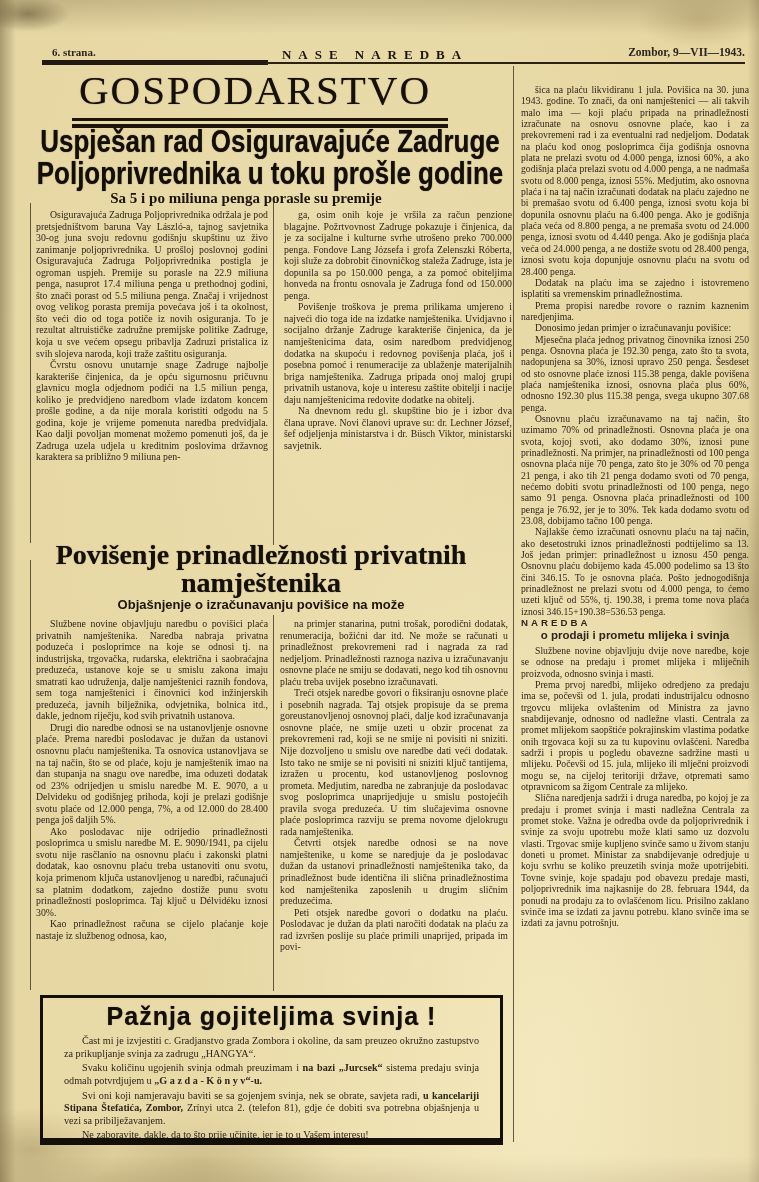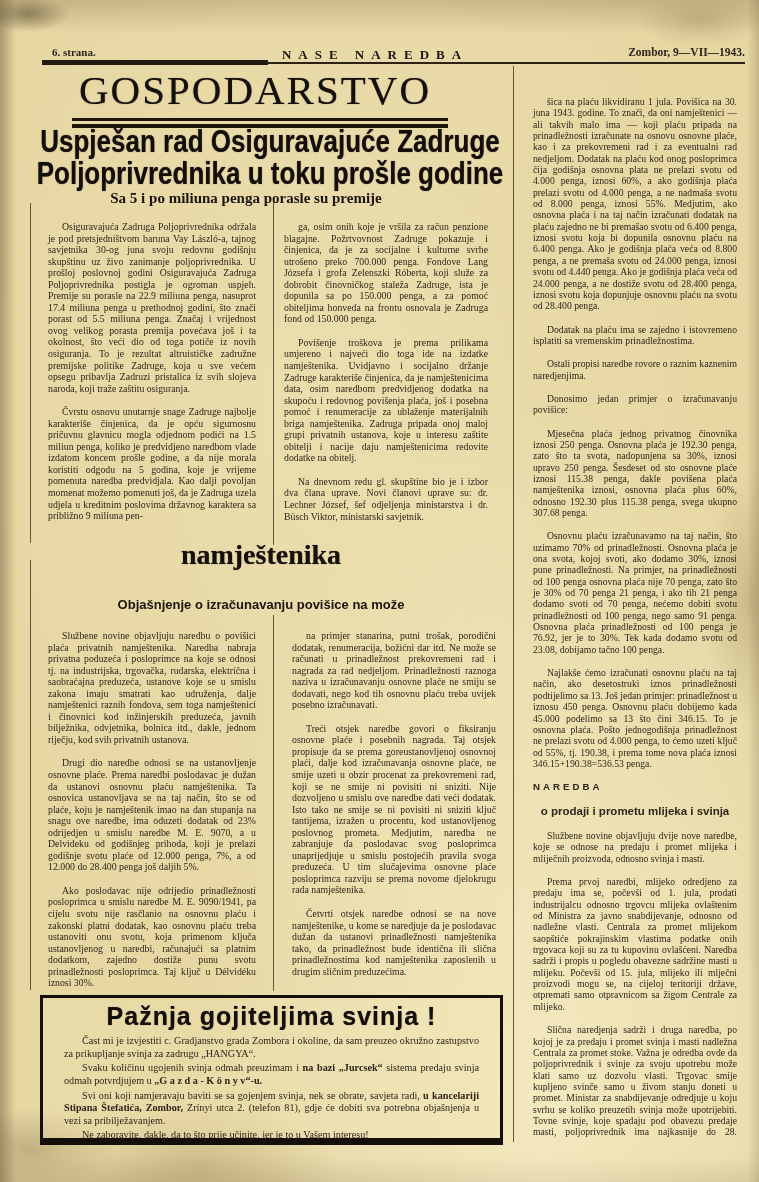--- a/index.html
+++ b/index.html
@@ -46,23 +46,23 @@
   .subhead1 { left:36px; top:190px; width:420px; text-align:center; font-size:15px; font-weight:bold; color:#1b140c; }
 
   .headline2 { left:30px; top:541px; width:462px; text-align:center; font-weight:bold;
           font-size:28px; line-height:1.0; color:#16100a; text-shadow:0 0 1px rgba(22,16,10,0.6); }
   .headline2 span { display:block; }
   .subhead2 { left:30px; top:597px; width:462px; text-align:center;
           font-family:"Liberation Sans", sans-serif; font-weight:bold; font-size:13px; color:#1b140c; }
 
   
   .bodycol { overflow:hidden; }
-  .bodycol p { margin:12px; text-indent:14px; text-align:justify; font-size:9.8px; line-height:1.18; color:#2e261b; }
+  .bodycol p { margin:0; text-indent:14px; text-align:justify; font-size:9.8px; line-height:1.18; color:#2e261b; }
   .a1c1 { left:36px;  top:209px; width:232px; height:333px; }
-  .a1c2 { left:272px; top:209px; width:228px; height:333px; }
+  .a1c2 { left:284px; top:209px; width:228px; height:333px; }
   .a2c1 { left:36px;  top:618px; width:232px; height:372px; }
   .a2c2 { left:280px; top:618px; width:228px; height:372px; }
   .col3 { left:521px; top:84px;  width:228px; height:1054px; }
   .col3 p { font-size:9.7px; line-height:1.17; }
 
   .naredba-title { text-align:center; font-family:"Liberation Sans", sans-serif; font-weight:800;
           font-size:23px; letter-spacing:3px; margin:8px 0 0; color:#140f09; text-indent:0 !important; }
   .naredba-sub { text-align:center !important; font-family:"Liberation Sans", sans-serif; font-weight:bold;
           font-size:11.5px !important; margin:0 0 3px !important; text-indent:0 !important; color:#1b140c; }
 
@@ -110,41 +110,42 @@
       <p>Na dnevnom redu gl. skupštine bio je i izbor dva člana uprave. Novi članovi uprave su: dr. Lechner József, šef odjeljenja ministarstva i dr. Büsch Viktor, ministarski savjetnik.</p>
     </div>
 
   <div class="layer vr vr-l1"></div>
   <div class="layer vr vr-m1"></div>
   <div class="layer vr vr-l2"></div>
   <div class="layer vr vr-m2"></div>
   <div class="layer vr vr-c3"></div>
 
   <div class="layer headline2">
+    <span>Povišenje prinadležnosti privatnih</span>
     <span>namještenika</span>
   </div>
   <div class="layer subhead2">Objašnjenje o izračunavanju povišice na može</div>
   <div class="layer bodycol a2c1">
       <p>Službene novine objavljuju naredbu o povišici plaća privatnih namještenika. Naredba nabraja privatna poduzeća i posloprimce na koje se odnosi tj. na industrijska, trgovačka, rudarska, električna i saobraćajna preduzeća, ustanove koje se u smislu zakona imaju smatrati kao udruženja, dalje namještenici raznih fondova, sem toga namještenici i činovnici kod inžinjerskih preduzeća, javnih bilježnika, odvjetnika, bolnica itd., dakle, jednom riječju, kod svih privatnih ustanova.</p>
       <p>Drugi dio naredbe odnosi se na ustanovljenje osnovne plaće. Prema naredbi poslodavac je dužan da ustanovi osnovnu plaću namještenika. Ta osnovica ustanovljava se na taj način, što se od plaće, koju je namještenik imao na dan stupanja na snagu ove naredbe, ima oduzeti dodatak od 23% odrijedjen u smislu naredbe M. E. 9070, a u Delvideku od godišnjeg prihoda, koji je prelazi godišnje svotu plaće od 12.000 penga, 7%, a od 12.000 do 28.400 penga još daljih 5%.</p>
       <p>Ako poslodavac nije odrijedio prinadležnosti posloprimca u smislu naredbe M. E. 9090/1941, pa cijelu svotu nije rasčlanio na osnovnu plaću i zakonski platni dodatak, kao osnovnu plaću treba ustanoviti onu svotu, koja primenom ključa ustanovljenog u naredbi, računajući sa platnim dodatkom, zajedno dostiže punu svotu prinadležnosti posloprimca. Taj ključ u Délvidéku iznosi 30%.</p>
       <p>Kao prinadležnost računa se cijelo plaćanje koje nastaje iz službenog odnosa, kao,</p>
     </div>
   <div class="layer bodycol a2c2">
       <p>na primjer stanarina, putni trošak, porodični dodatak, renumeracija, božićni dar itd. Ne može se računati u prinadležnost prekovremeni rad i nagrada za rad nedjeljom. Prinadležnosti raznoga naziva u izračunavanju osnovne plaće ne smiju se dodavati, nego kod tih osnovnu plaću treba uvijek posebno izračunavati.</p>
       <p>Treći otsjek naredbe govori o fiksiranju osnovne plaće i posebnih nagrada. Taj otsjek propisuje da se prema goreustanovljenoj osnovnoj plaći, dalje kod izračunavanja osnovne plaće, ne smije uzeti u obzir procenat za prekovremeni rad, koji se ne smije ni povisiti ni sniziti. Nije dozvoljeno u smislu ove naredbe dati veći dodatak. Isto tako ne smije se ni povisiti ni sniziti ključ tantijema, izražen u procentu, kod ustanovljenog poslovnog prometa. Medjutim, naredba ne zabranjuje da poslodavac svog posloprimca unaprijedjuje u smislu postojećih pravila svoga preduzeća. U tim slučajevima osnovne plaće posloprimca razviju se prema novome djelokrugu rada namještenika.</p>
       <p>Četvrti otsjek naredbe odnosi se na nove namještenike, u kome se naredjuje da je poslodavac dužan da ustanovi prinadležnosti namještenika tako, da prinadležnost bude identična ili slična prinadležnostima kod namještenika zaposlenih u drugim sličnim preduzećima.</p>
       <p>Peti otsjek naredbe govori o dodatku na plaću. Poslodavac je dužan da plati naročiti dodatak na plaću za rad izvršen poslije su plaće primili unaprijed, pripada im povi-</p>
     </div>
 
   <div class="layer bodycol col3">
     <div>
         <p>šica na plaću likvidiranu 1 jula. Povišica na 30. juna 1943. godine. To znači, da oni namještenici — ali takvih malo ima — koji plaću pripada na prinadležnosti izračunate na osnovu osnovne plaće, kao i za prekovremeni rad i za eventualni rad nedjeljom. Dodatak na plaću kod onog posloprimca čija godišnja osnovna plata ne prelazi svotu od 4.000 penga, iznosi 60%, a ako godišnja plaća prelazi svotu od 4.000 penga, a ne nadmaša svotu od 8.000 penga, iznosi 55%. Medjutim, ako osnovna plaća i na taj način izračunati dodatak na plaću zajedno ne bi premašao svotu od 6.400 penga, iznosi svotu koja bi dopunila osnovnu plaću na 6.400 penga. Ako je godišnja plaća veća od 8.800 penga, a ne premaša svotu od 24.000 penga, iznosi svotu od 4.440 penga. Ako je godišnja plaća veća od 24.000 penga, a ne dostiže svotu od 28.400 penga, iznosi svotu koja dopunjuje osnovnu plaću na svotu od 28.400 penga.</p>
         <p>Dodatak na plaću ima se zajedno i istovremeno isplatiti sa vremenskim prinadležnostima.</p>
-        <p>Ostali propisi naredbe rovore o raznim kaznenim naredjenjima.</p>
+        <p>Prema propisi naredbe rovore o raznim kaznenim naredjenjima.</p>
         <p>Donosimo jedan primjer o izračunavanju povišice:</p>
         <p>Mjesečna plaća jednog privatnog činovnika iznosi 250 penga. Osnovna plaća je 192.30 penga, zato što ta svota, nadopunjena sa 30%, iznosi upravo 250 penga. Šesdeset od sto osnovne plaće iznosi 115.38 penga, dakle povišena plaća namještenika iznosi, osnovna plaća plus 60%, odnosno 192.30 plus 115.38 penga, svega ukupno 307.68 penga.</p>
         <p>Osnovnu plaću izračunavamo na taj način, što uzimamo 70% od prinadležnosti. Osnovna plaća je ona svota, kojoj svoti, ako dodamo 30%, iznosi pune prinadležnosti. Na primjer, na prinadležnosti od 100 penga osnovna plaća nije 70 penga, zato što je 30% od 70 penga 21 penga, i ako tih 21 penga dodamo svoti od 70 penga, nećemo dobiti svotu prinadležnosti od 100 penga, nego samo 91 penga. Osnovna plaća prinadležnosti od 100 penga je 76.92, jer je to 30%. Tek kada dodamo svotu od 23.08, dobijamo tačno 100 penga.</p>
         <p>Najlakše ćemo izračunati osnovnu plaću na taj način, ako desetostruki iznos prinadležnosti podtijelimo sa 13. Još jedan primjer: prinadležnost u iznosu 450 penga. Osnovnu plaću dobijemo kada 45.000 podelimo sa 13 što čini 346.15. To je osnovna plaća. Pošto jednogodišnja prinadležnost ne prelazi svotu od 4.000 penga, to ćemo uzeti ključ od 55%, tj. 190.38, i prema tome nova plaća iznosi 346.15+190.38=536.53 penga.</p>
       </div>
     <p class="naredba-title">NAREDBA</p>
     <p class="naredba-sub">o prodaji i prometu mlijeka i svinja</p>
     <div>
         <p>Službene novine objavljuju dvije nove naredbe, koje se odnose na predaju i promet mlijeka i mliječnih proizvoda, odnosno svinja i masti.</p>
         <p>Prema prvoj naredbi, mlijeko odredjeno za predaju ima se, počevši od 1. jula, prodati industrijalcu odnosno trgovcu mlijeka ovlaštenim od Ministra za javno snabdijevanje, odnosno od nadležne vlasti. Centrala za promet mlijekom saopštiće pokrajinskim vlastima podatke onih trgovaca koji su za tu kupovinu ovlašćeni. Naredba sadrži i propis u pogledu obavezne sadržine masti u mlijeku. Počevši od 15. jula, mlijeko ili mlječni proizvodi mogu se, na cijeloj teritoriji države, otpremati samo otpravnicom sa žigom Centrale za mlijeko.</p>

